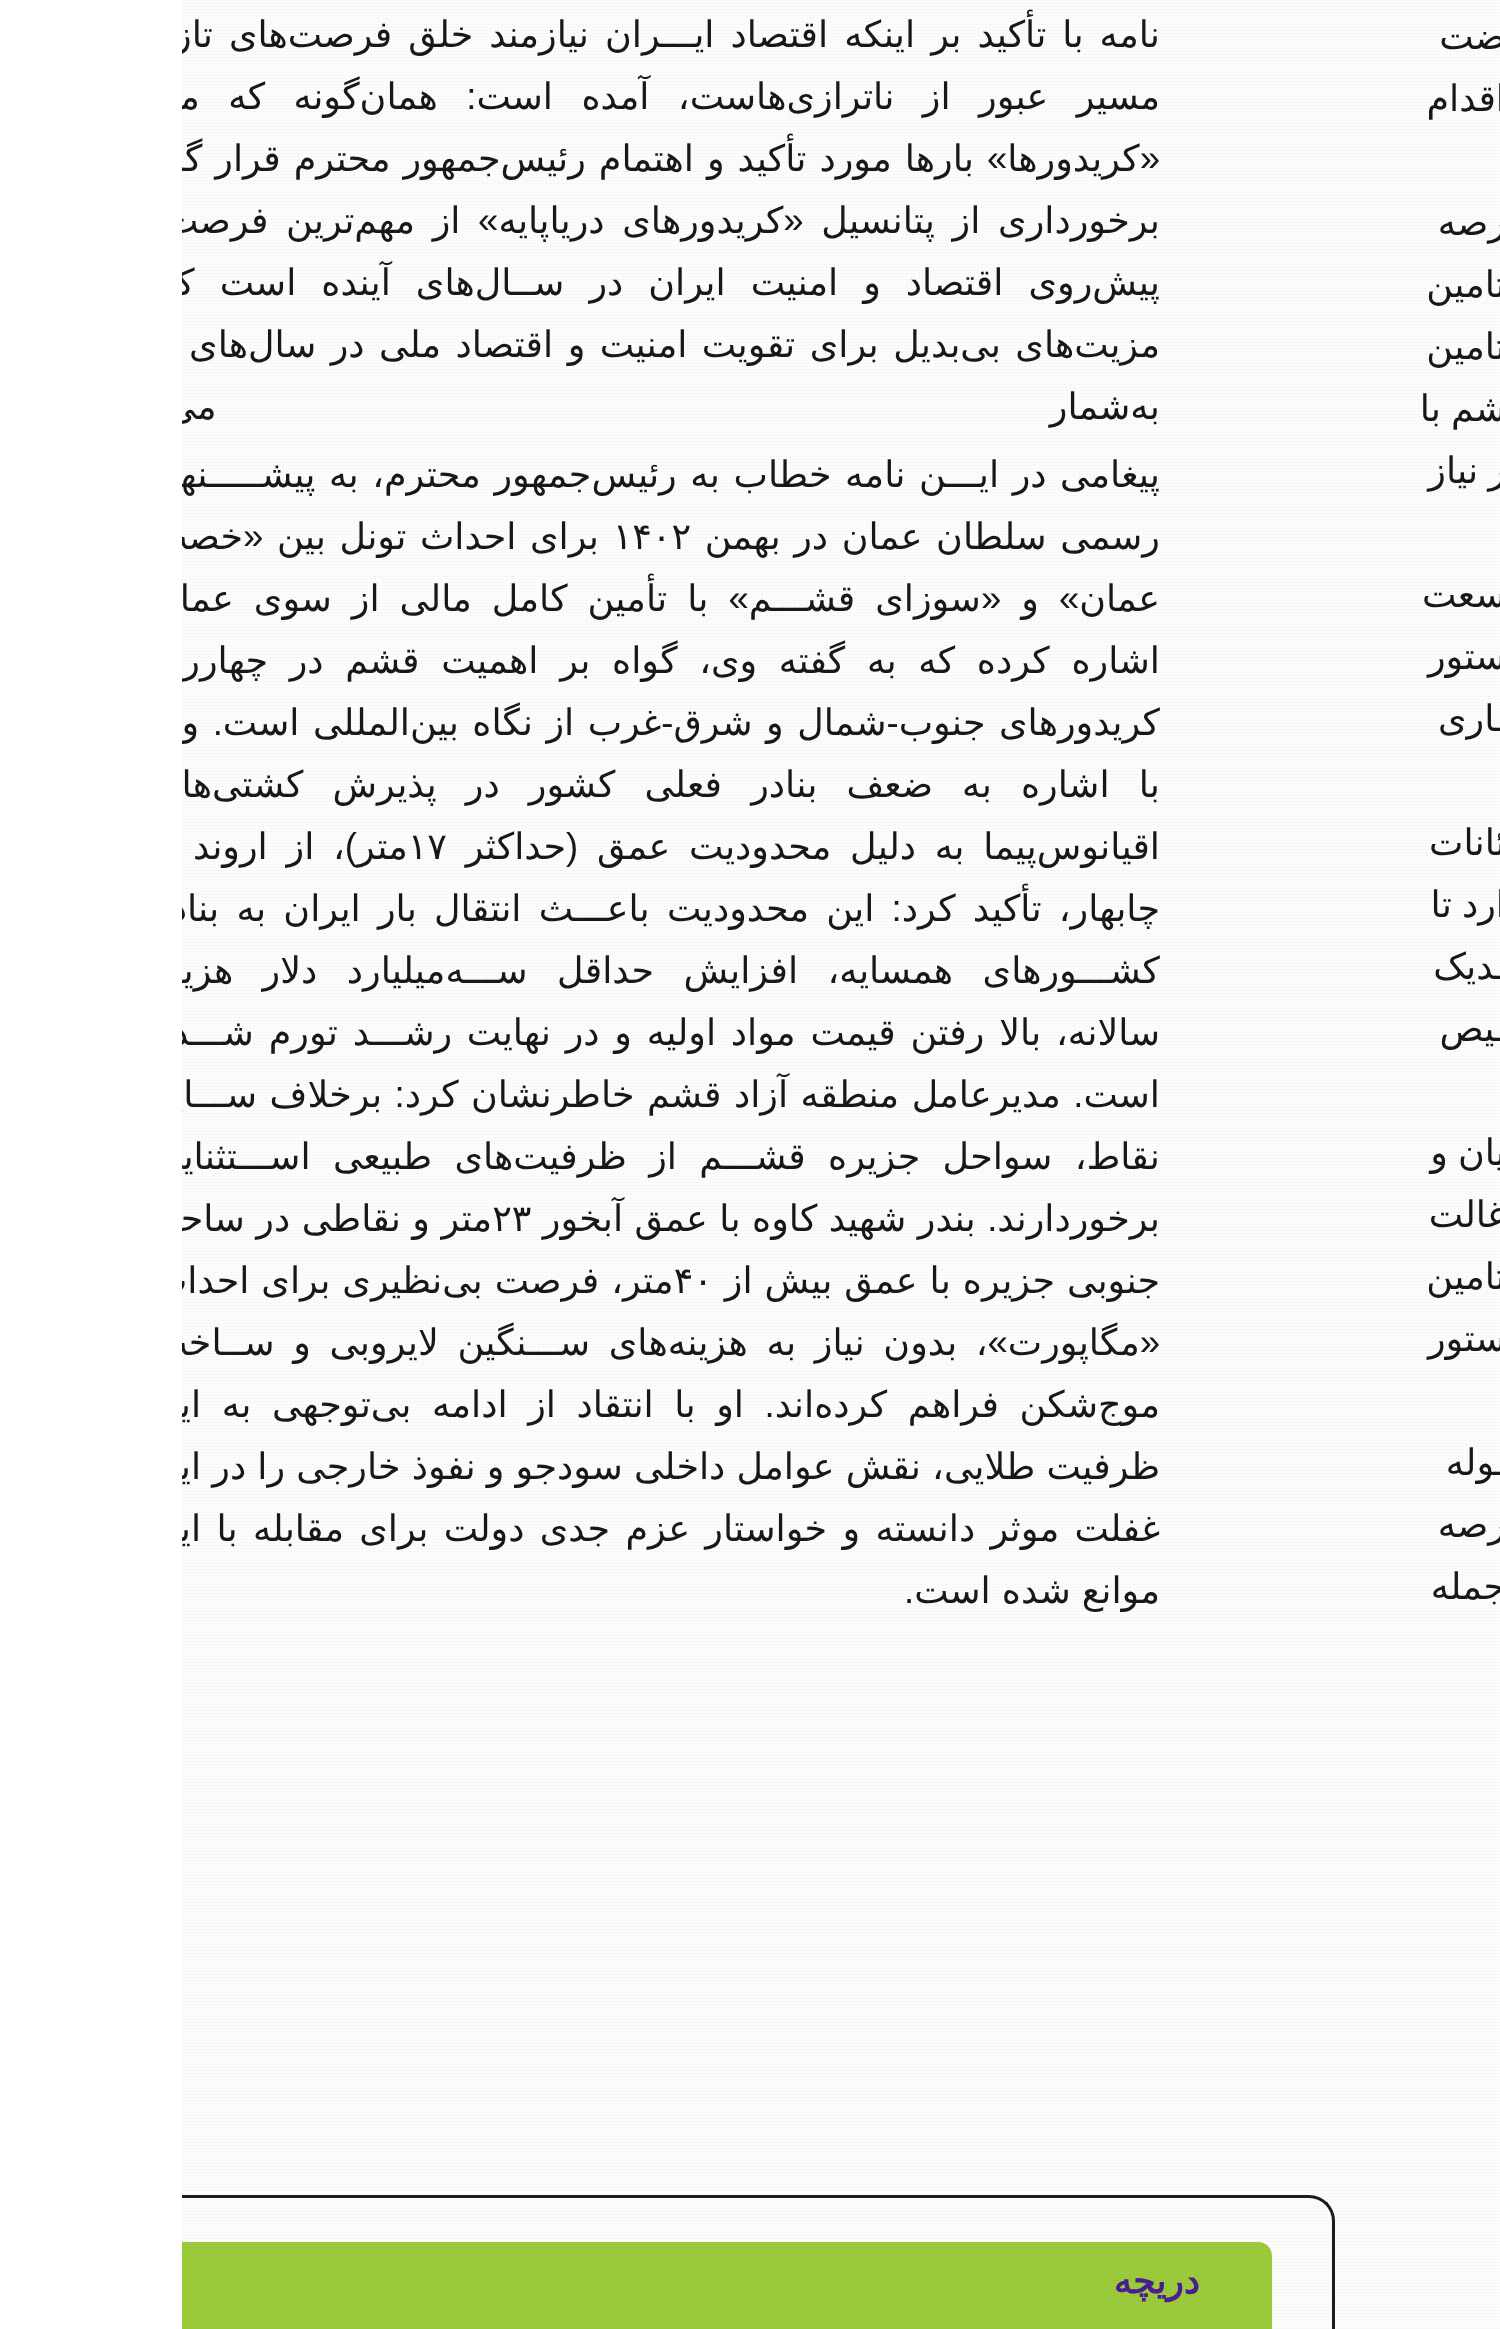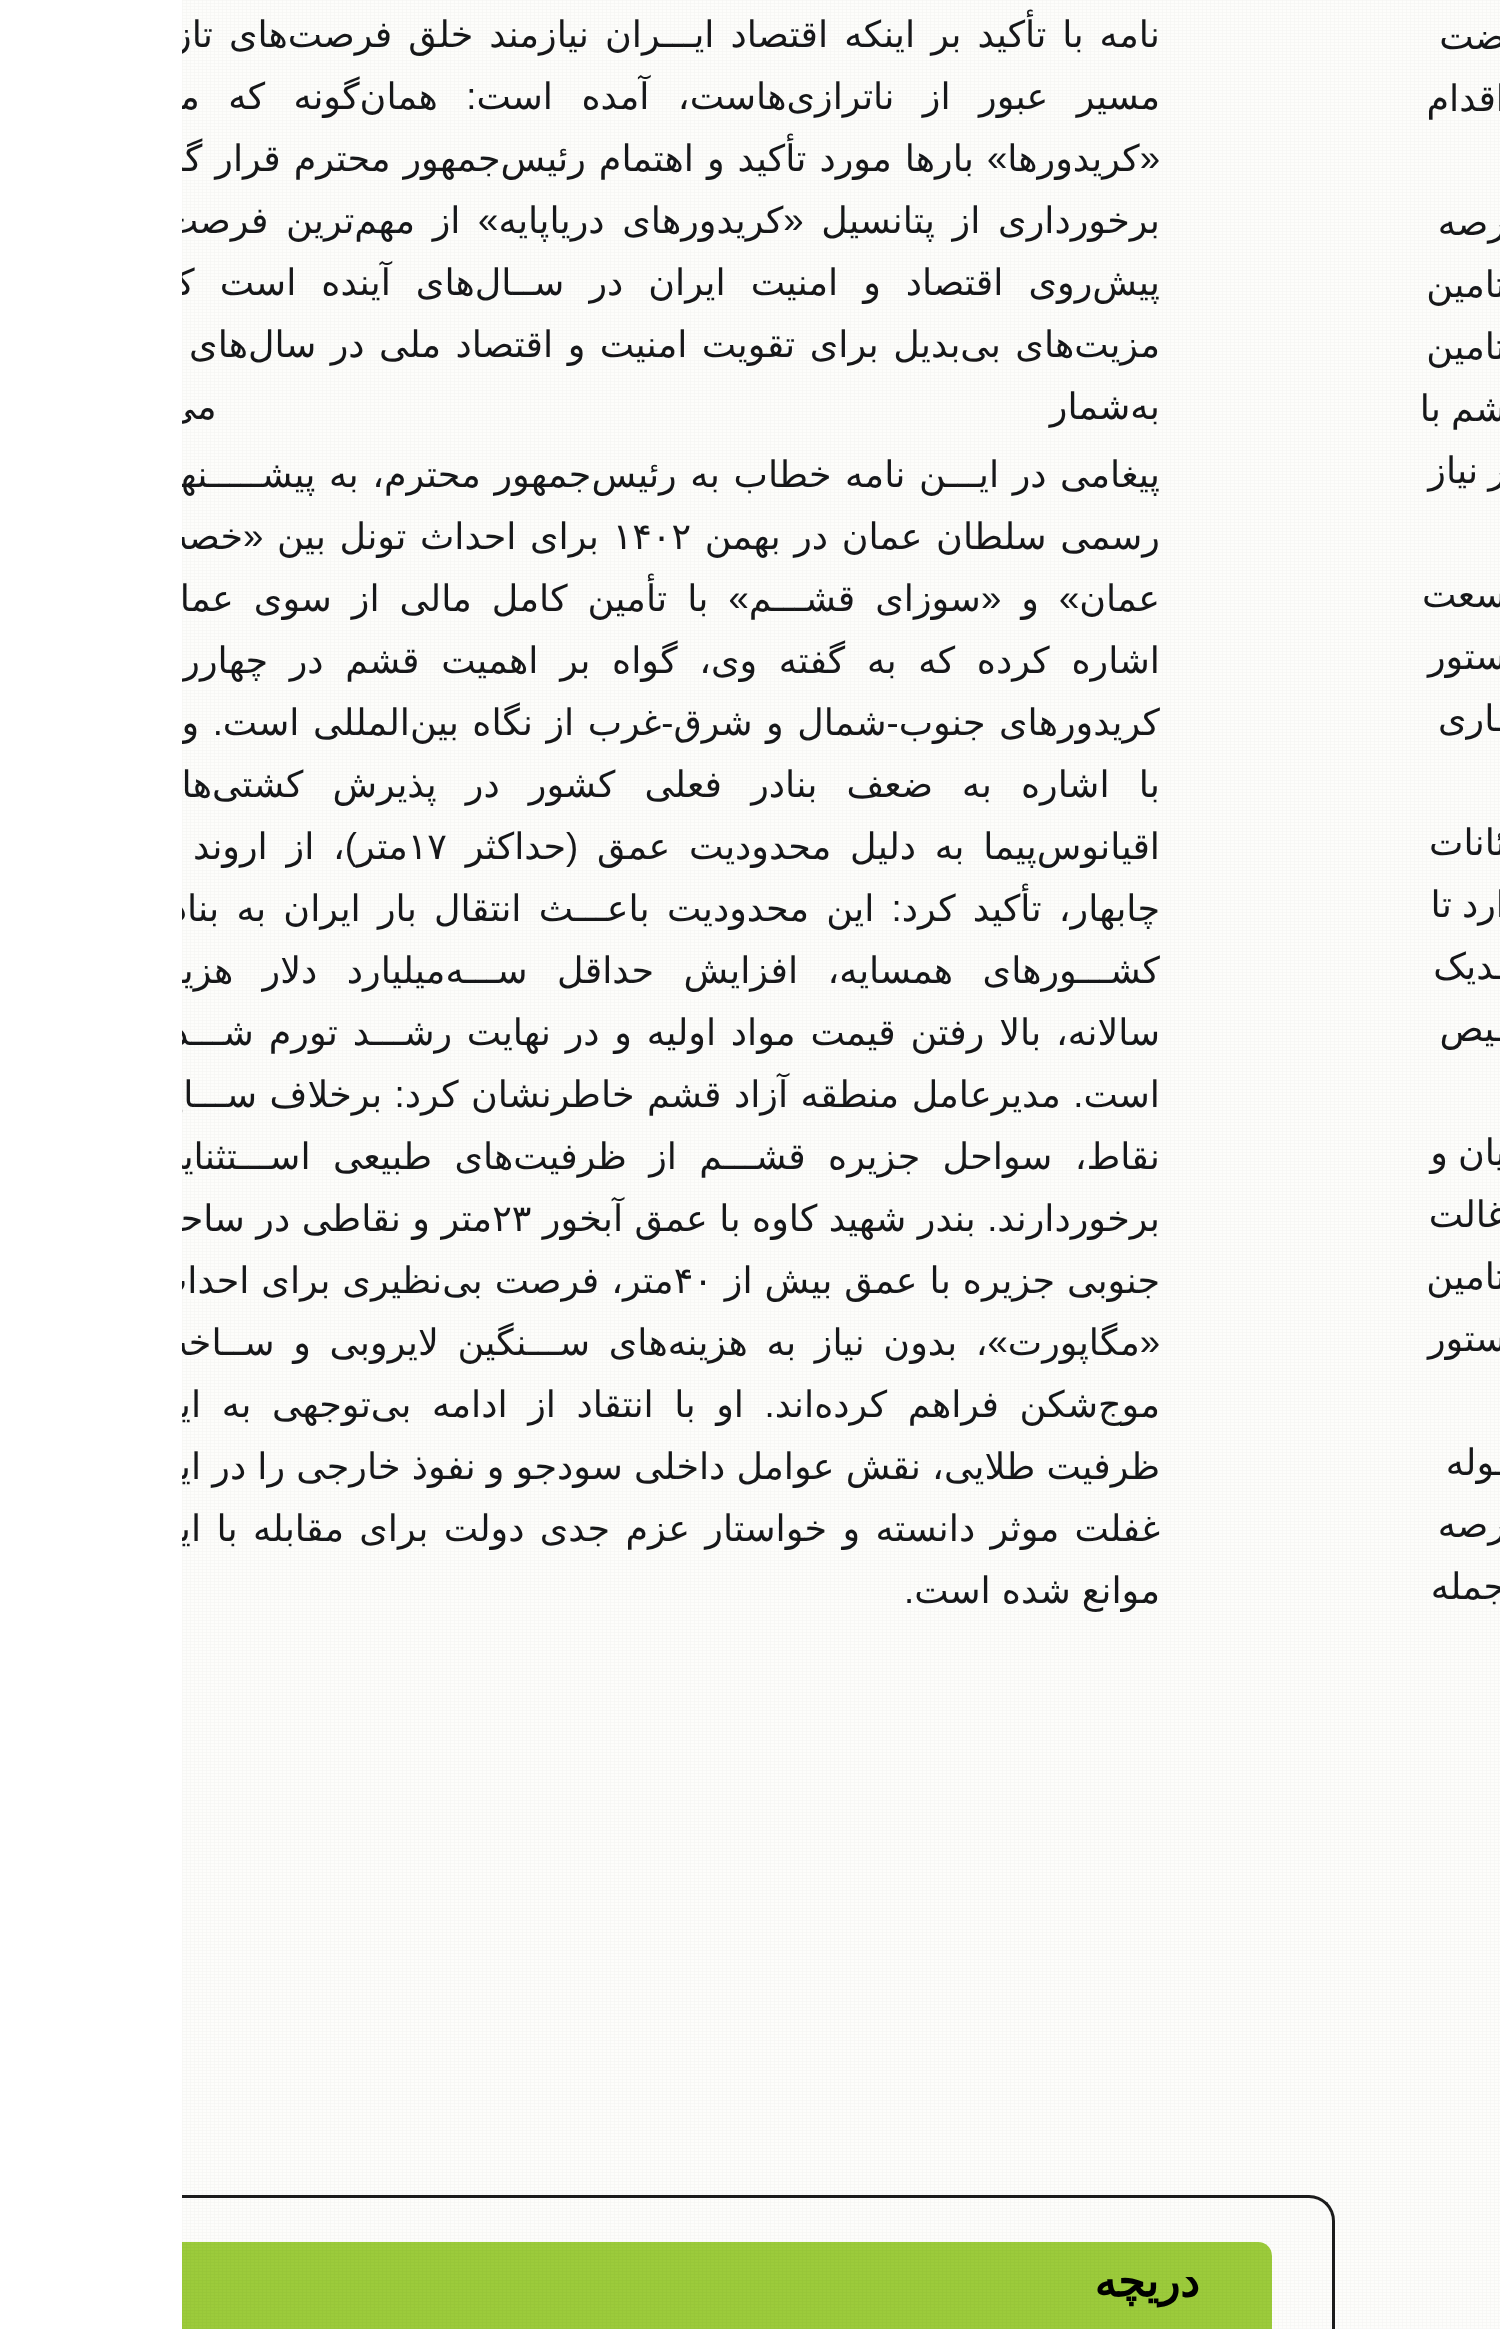--- a/index.html
+++ b/index.html
@@ -87,23 +87,23 @@
     left: -40px;
     height: 92px;
     background: #9ccb3b;
     border-top-right-radius: 14px;
     box-sizing: border-box;
   }
   .green-banner .banner-title {
     position: absolute;
     top: 8px;
     right: 72px;
-    font-size: 44px;
+    font-size: 36px;
     font-weight: bold;
-    color: #000000;
+    color: #4c1d95;
     letter-spacing: 2px;
     line-height: 62px;
     direction: rtl;
   }
 
   
   .grain {
     position: absolute;
     inset: 0;
     pointer-events: none;

